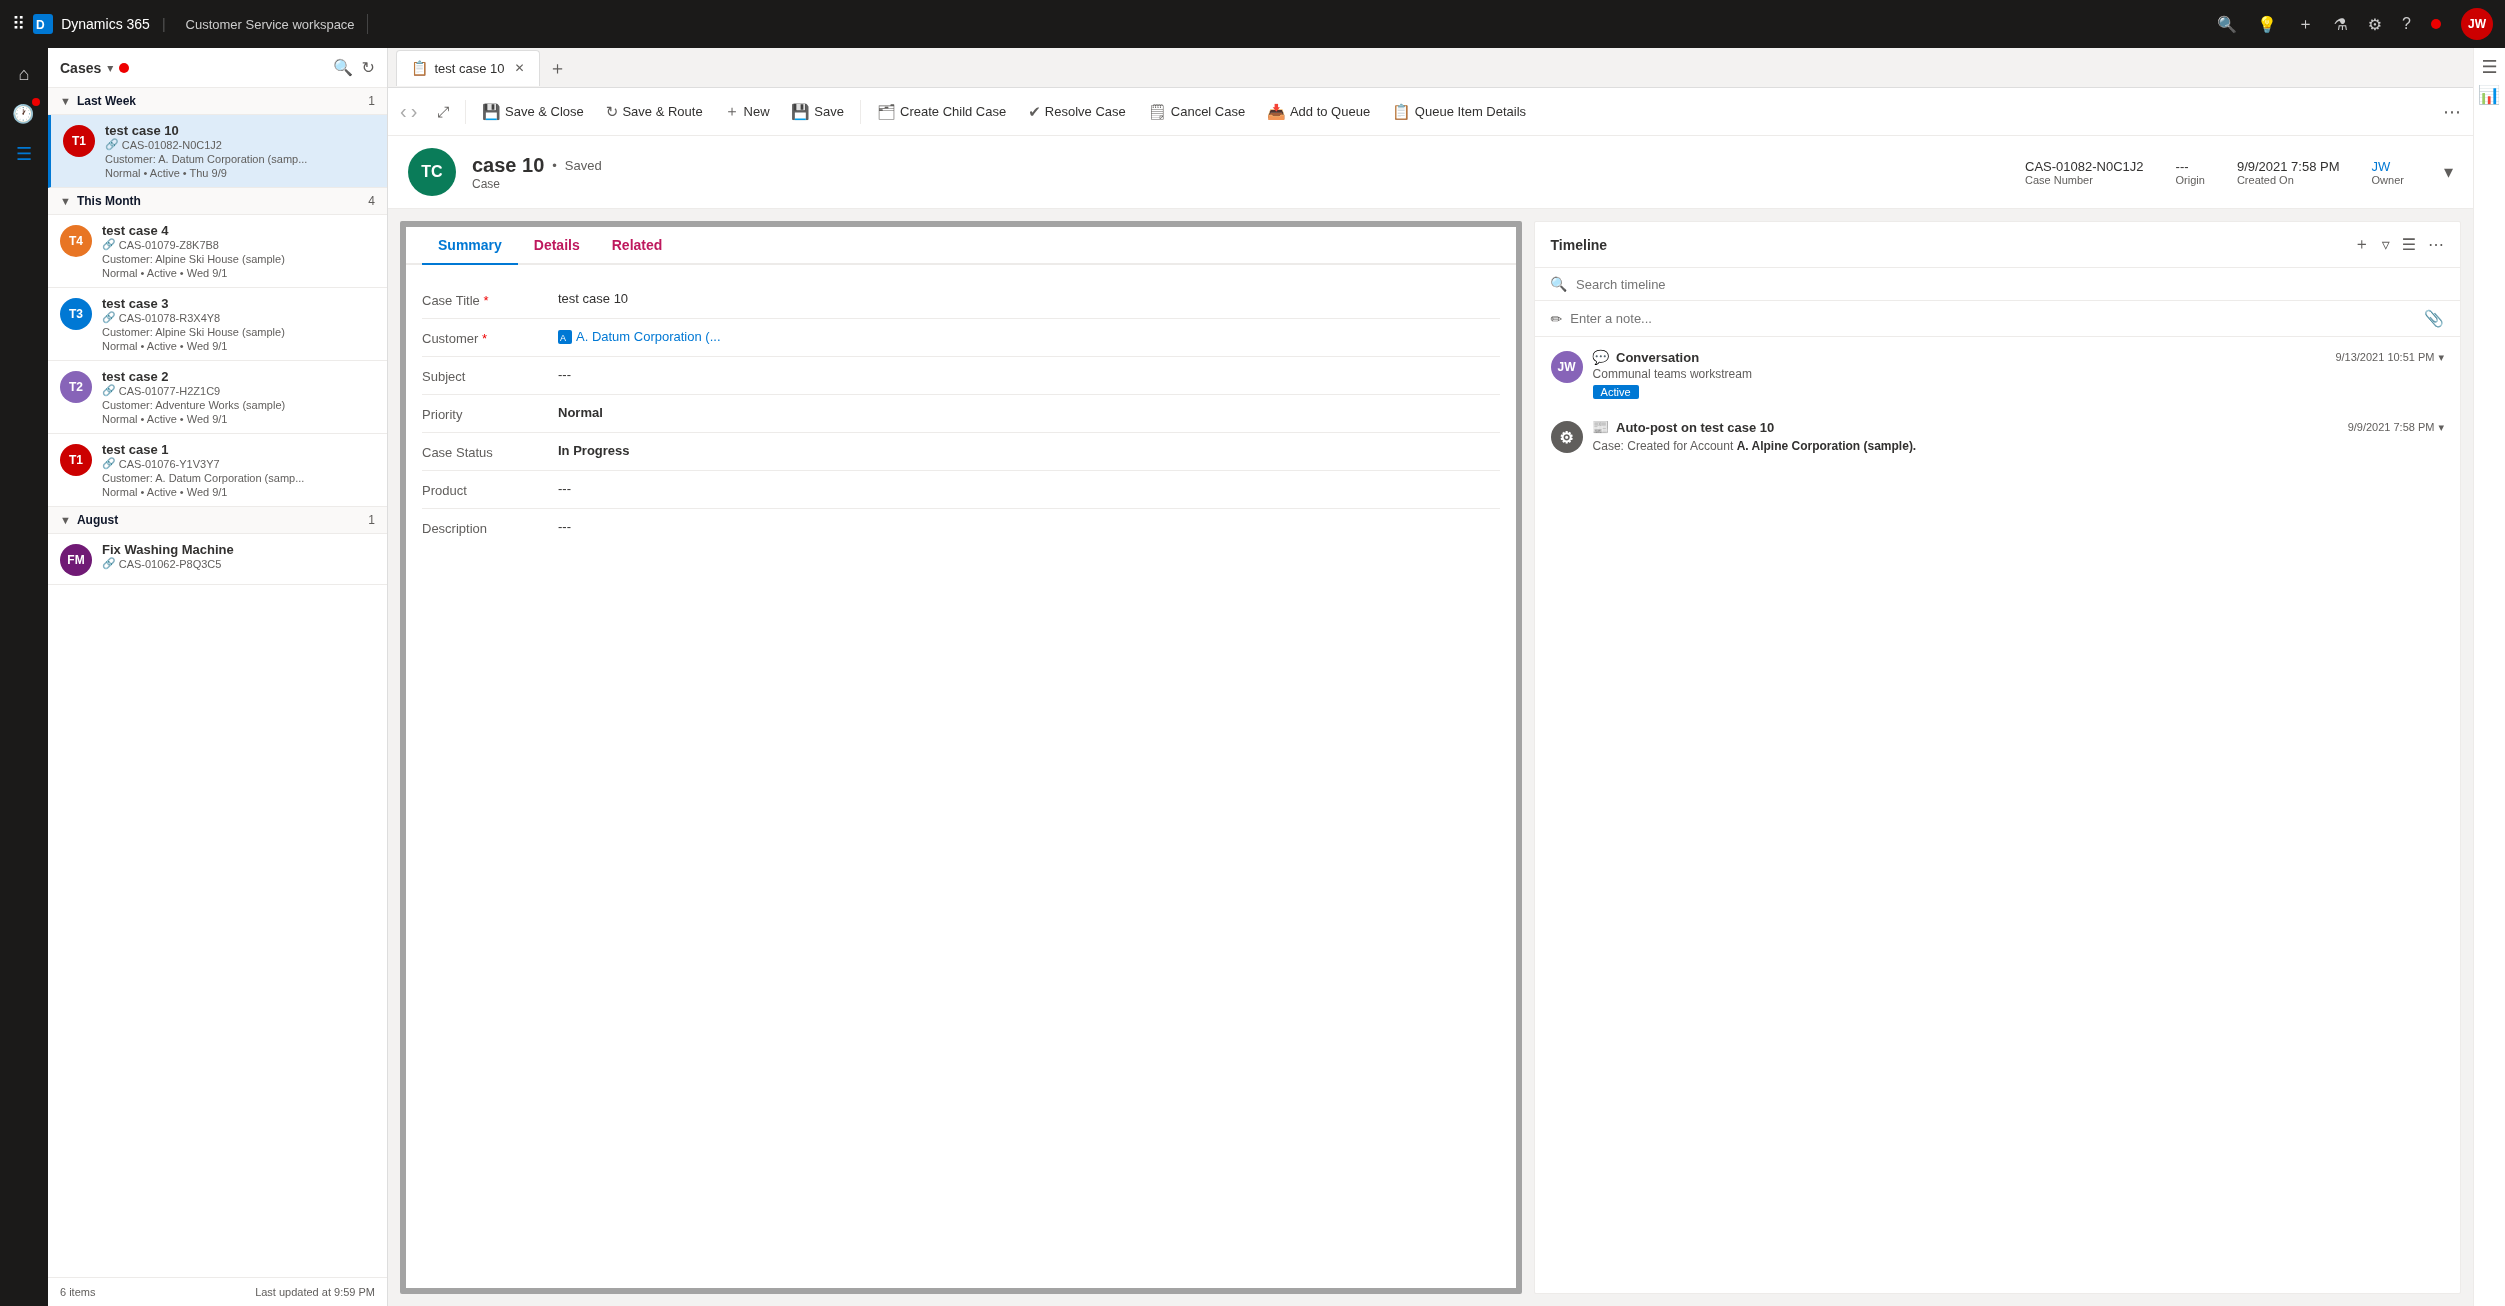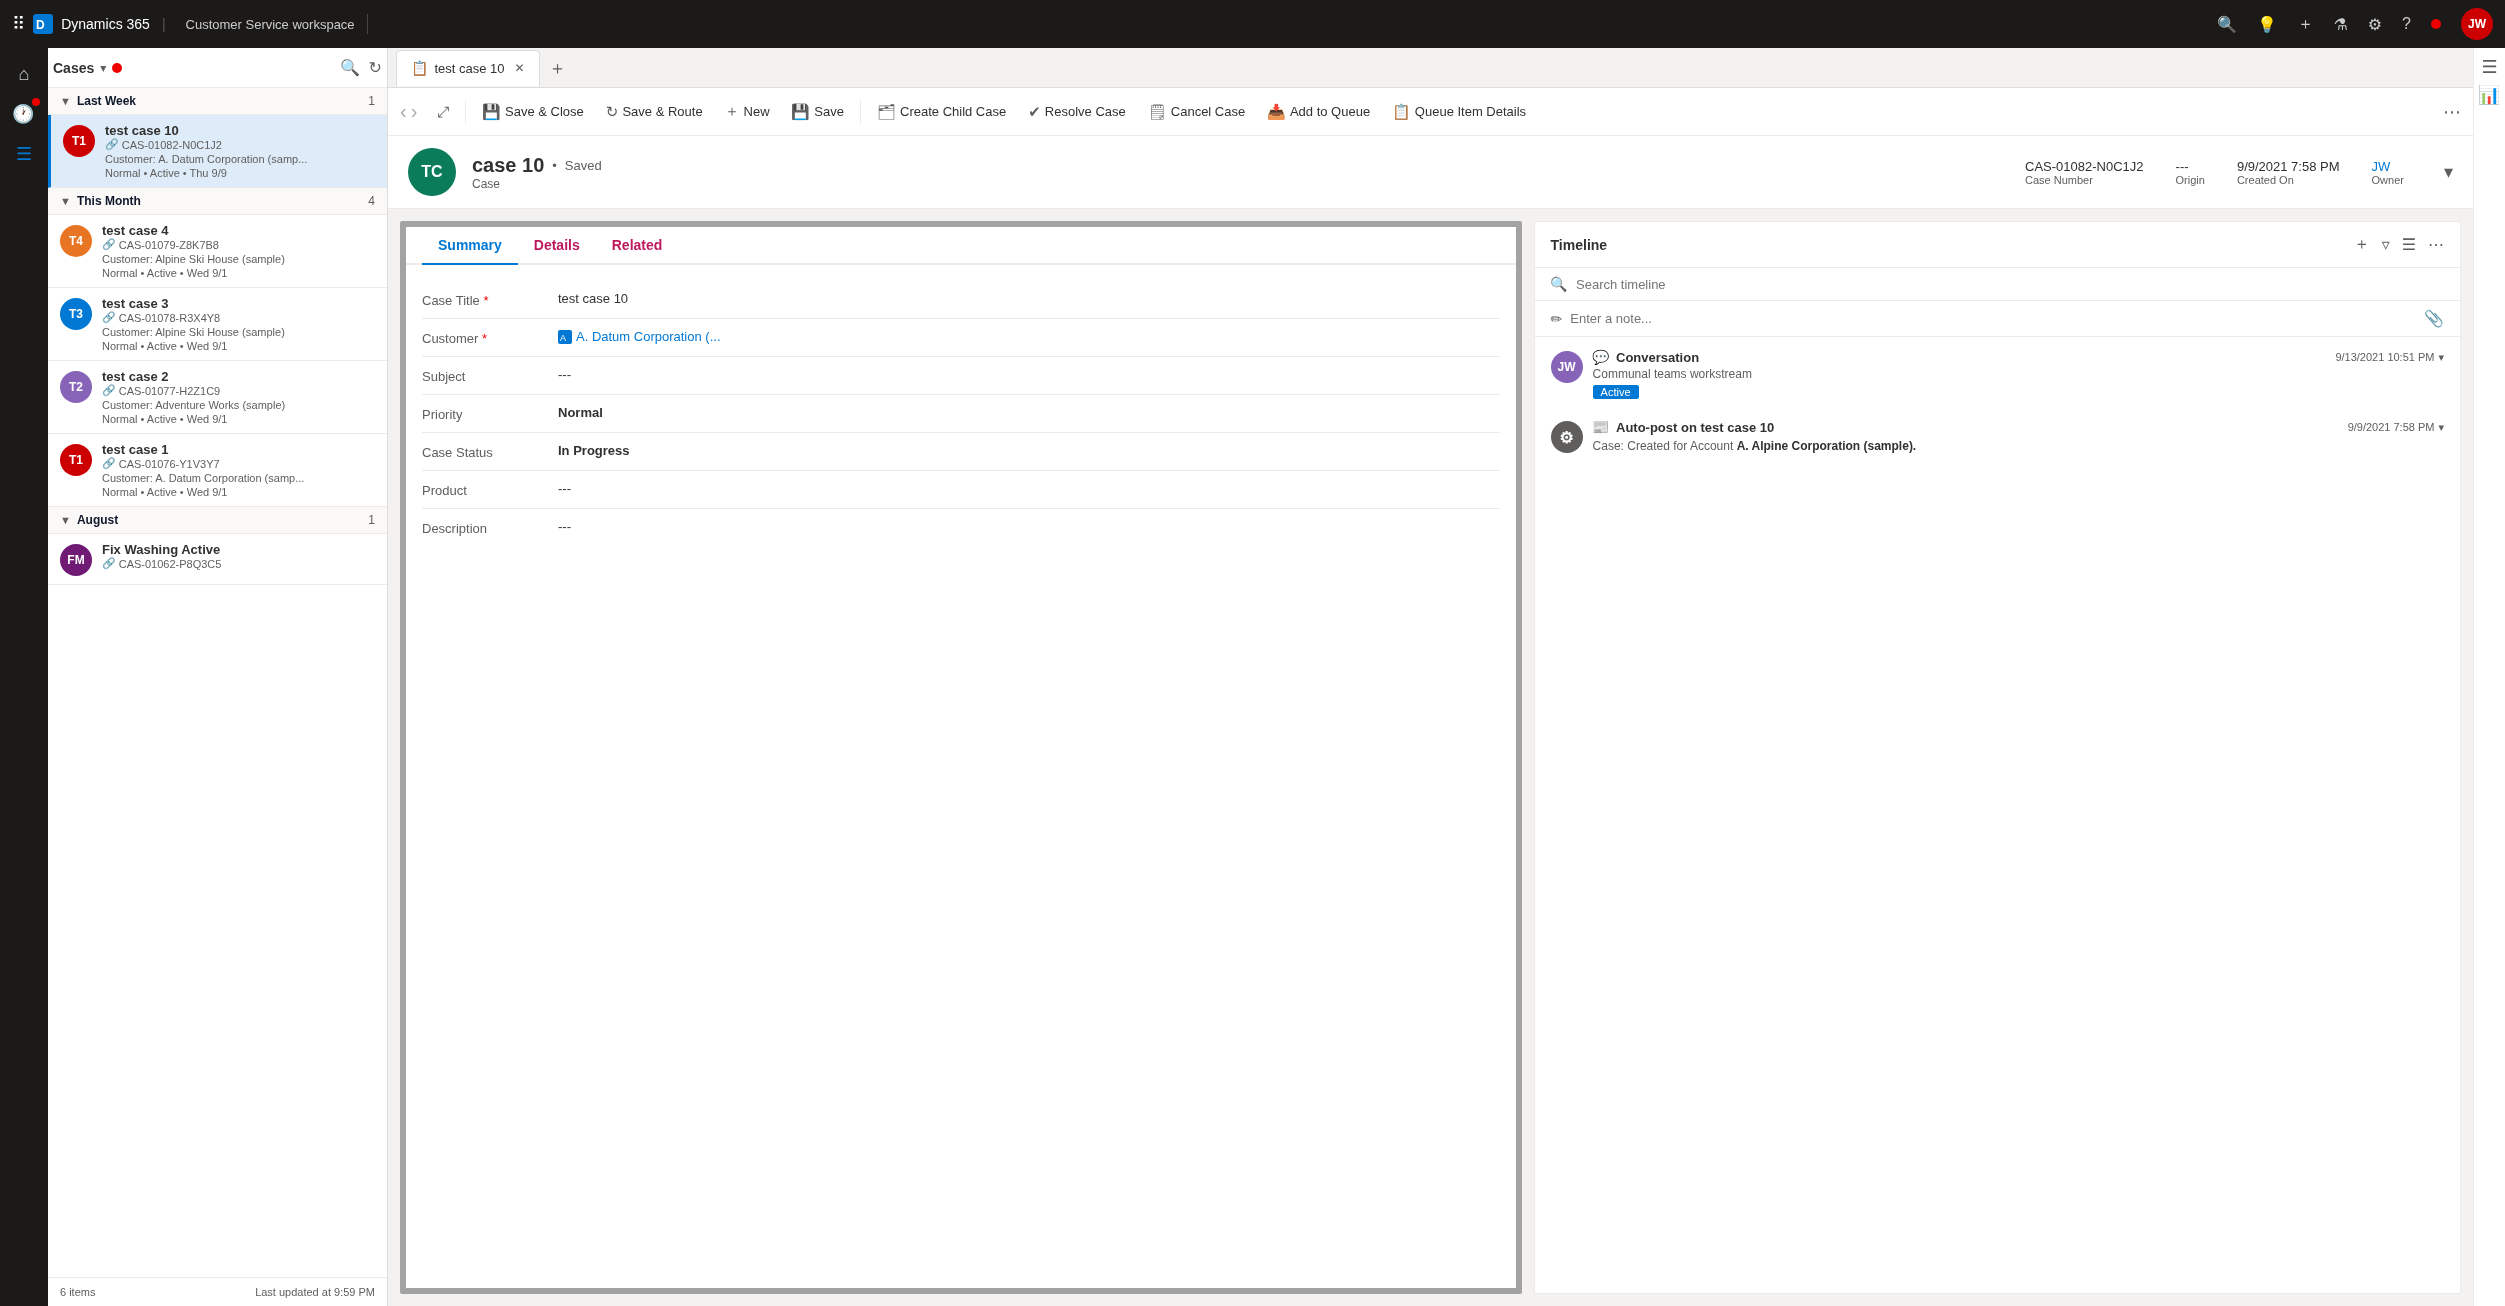--- a/index.html
+++ b/index.html
@@ -54,21 +54,21 @@
       width: 8px; height: 8px; border-radius: 50%; background: #e00;
     }
 
     
     .left-panel {
       width: 340px; background: #fff;
       border-right: 1px solid #ddd;
       display: flex; flex-direction: column;
     }
     .left-panel-header {
-      padding: 10px 5px;
+      padding: 10px 12px;
       display: flex; align-items: center; gap: 6px;
       border-bottom: 1px solid #edebe9;
     }
     .left-panel-header .cases-label { font-size: 14px; font-weight: 600; color: #323130; }
     .left-panel-header .red-dot { width: 10px; height: 10px; border-radius: 50%; background: #e00; }
     .left-panel-header .actions { margin-left: auto; display: flex; gap: 8px; }
     .left-panel-header .actions span { font-size: 16px; color: #605e5c; cursor: pointer; }
 
     .cases-list { overflow-y: auto; flex: 1; }
     .group-header {
@@ -345,21 +345,21 @@
       </div>
 
       <div class="group-header">
         <span class="chevron">▼</span>
         <span class="group-name">August</span>
         <span class="count">1</span>
       </div>
       <div class="case-item">
         <div class="case-avatar" style="background:#701a75;">FM</div>
         <div class="case-info">
-          <div class="case-title">Fix Washing Active</div>
+          <div class="case-title">Fix Washing Machine</div>
           <div class="case-number"><span>🔗</span> CAS-01062-P8Q3C5</div>
         </div>
       </div>
     </div>
 
     <div class="left-panel-footer">
       <span>6 items</span>
       <span>Last updated at 9:59 PM</span>
     </div>
   </div>

